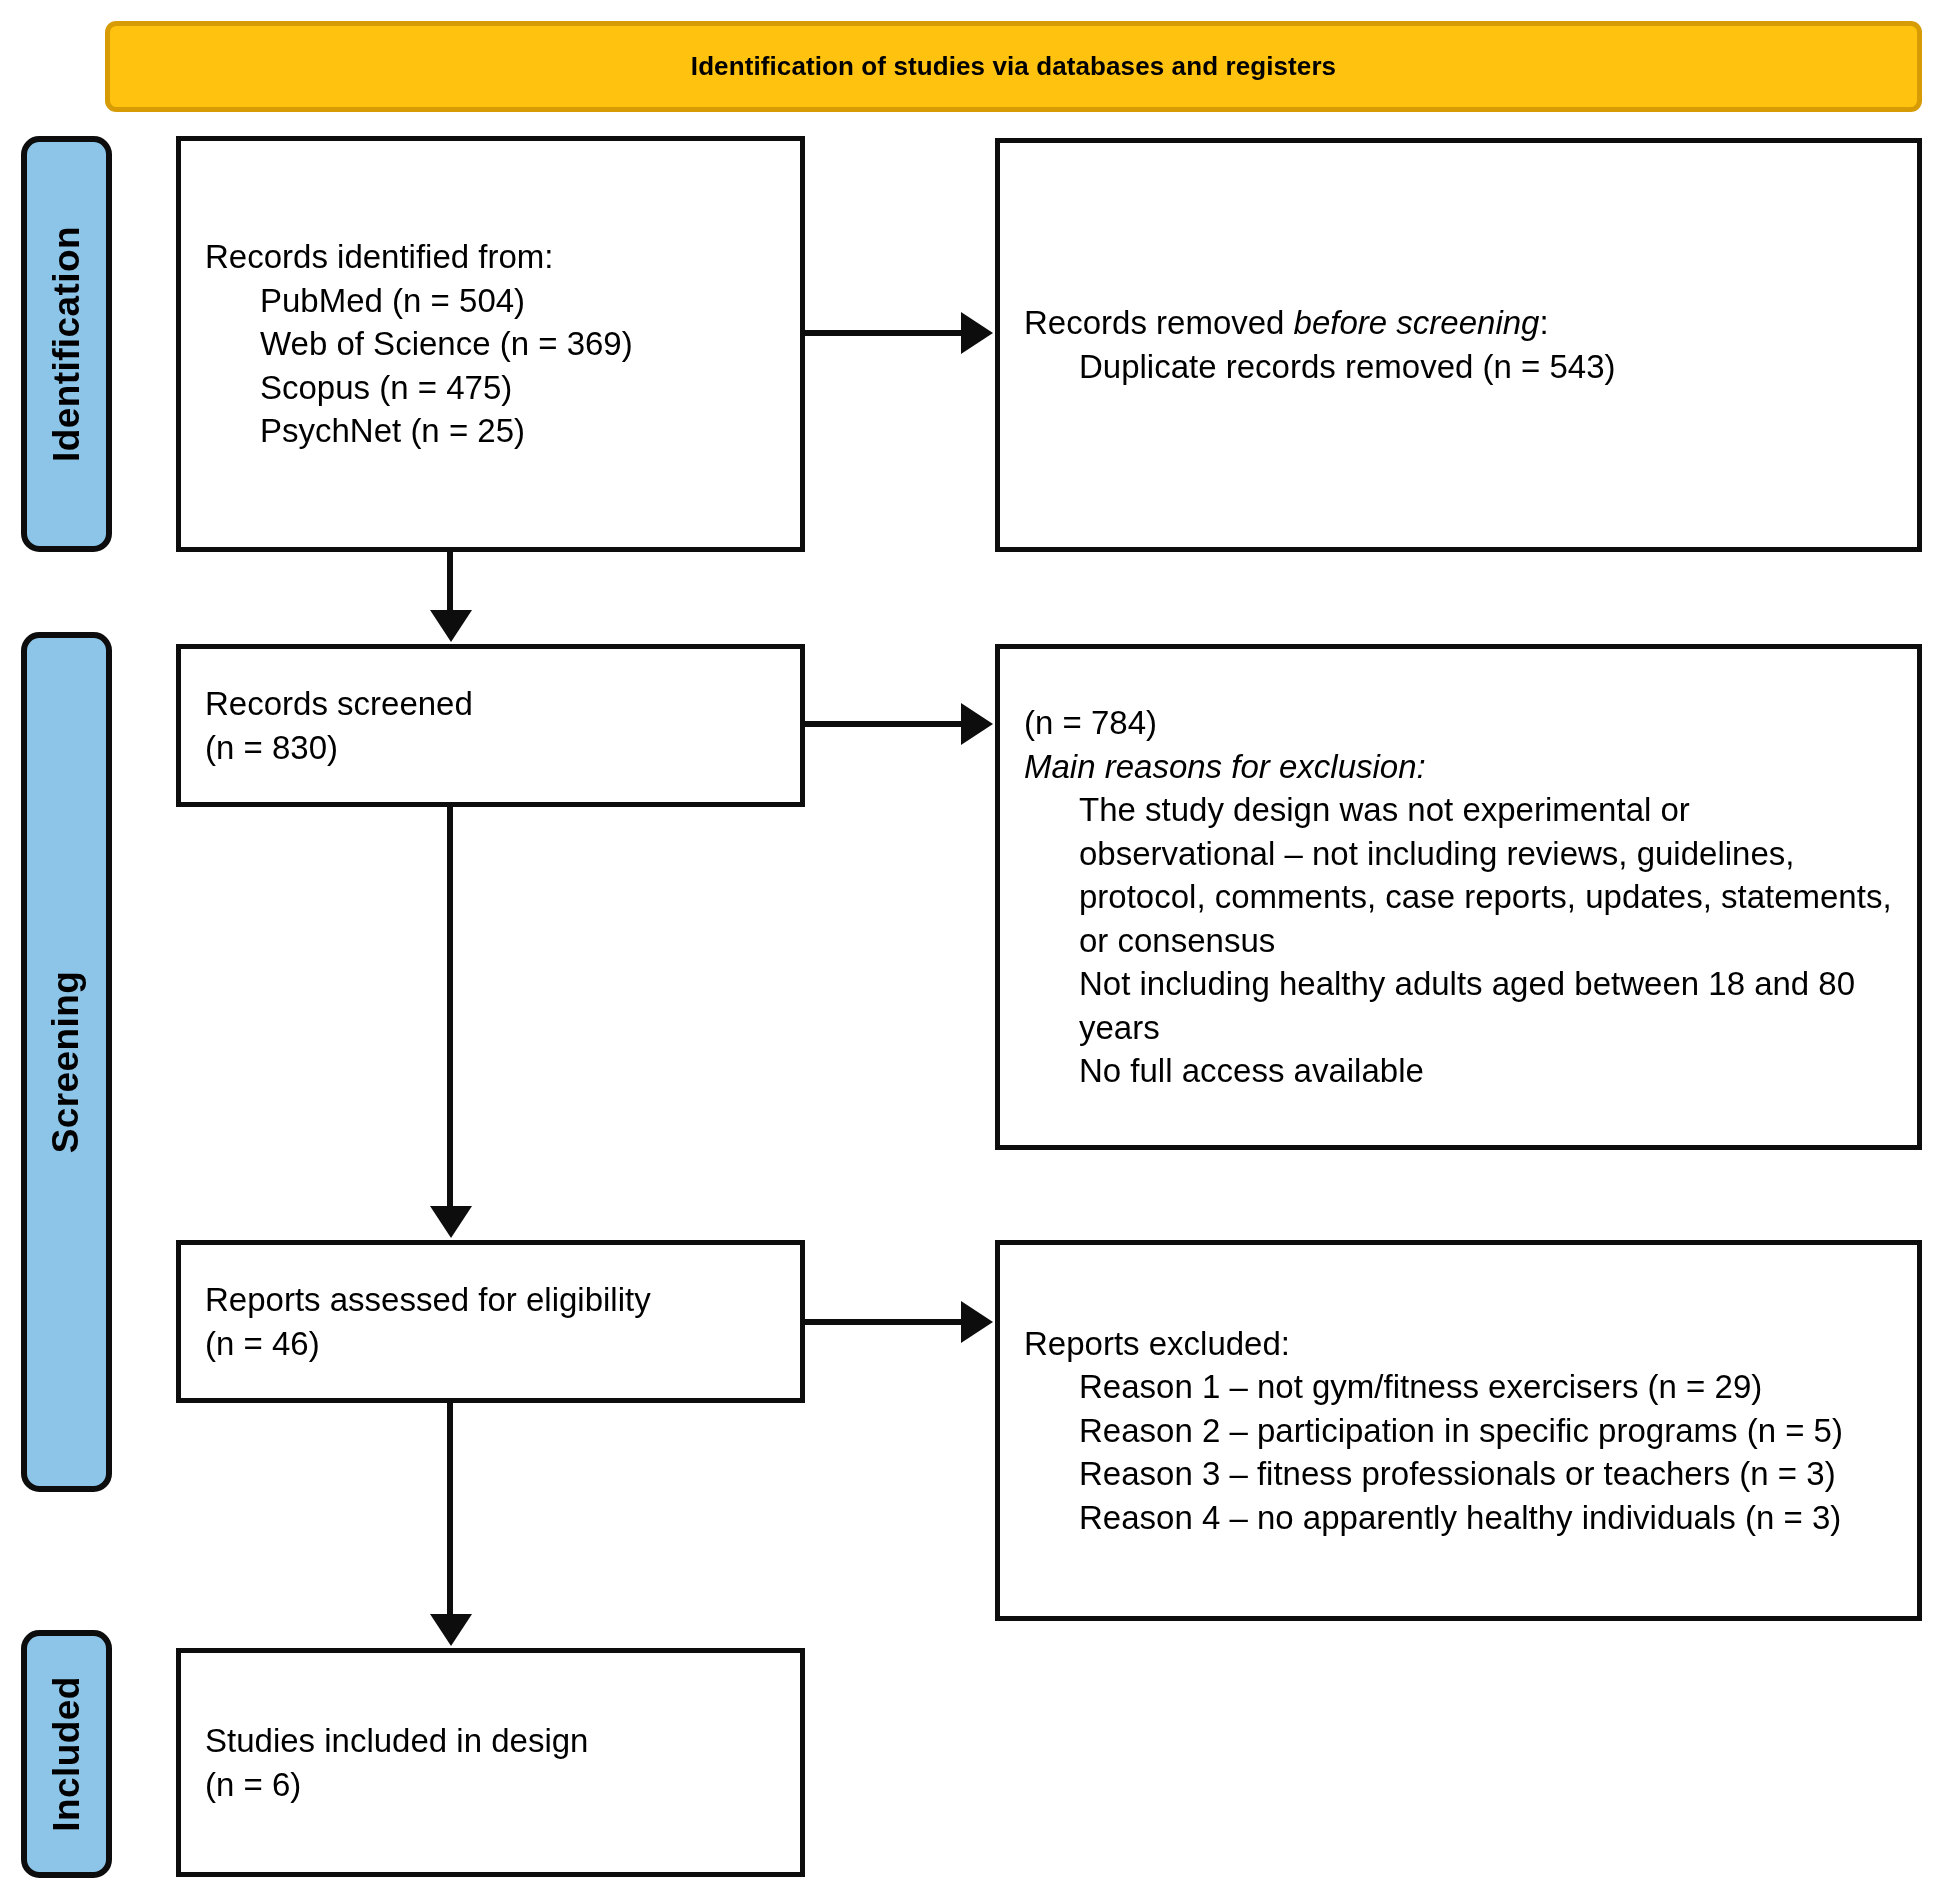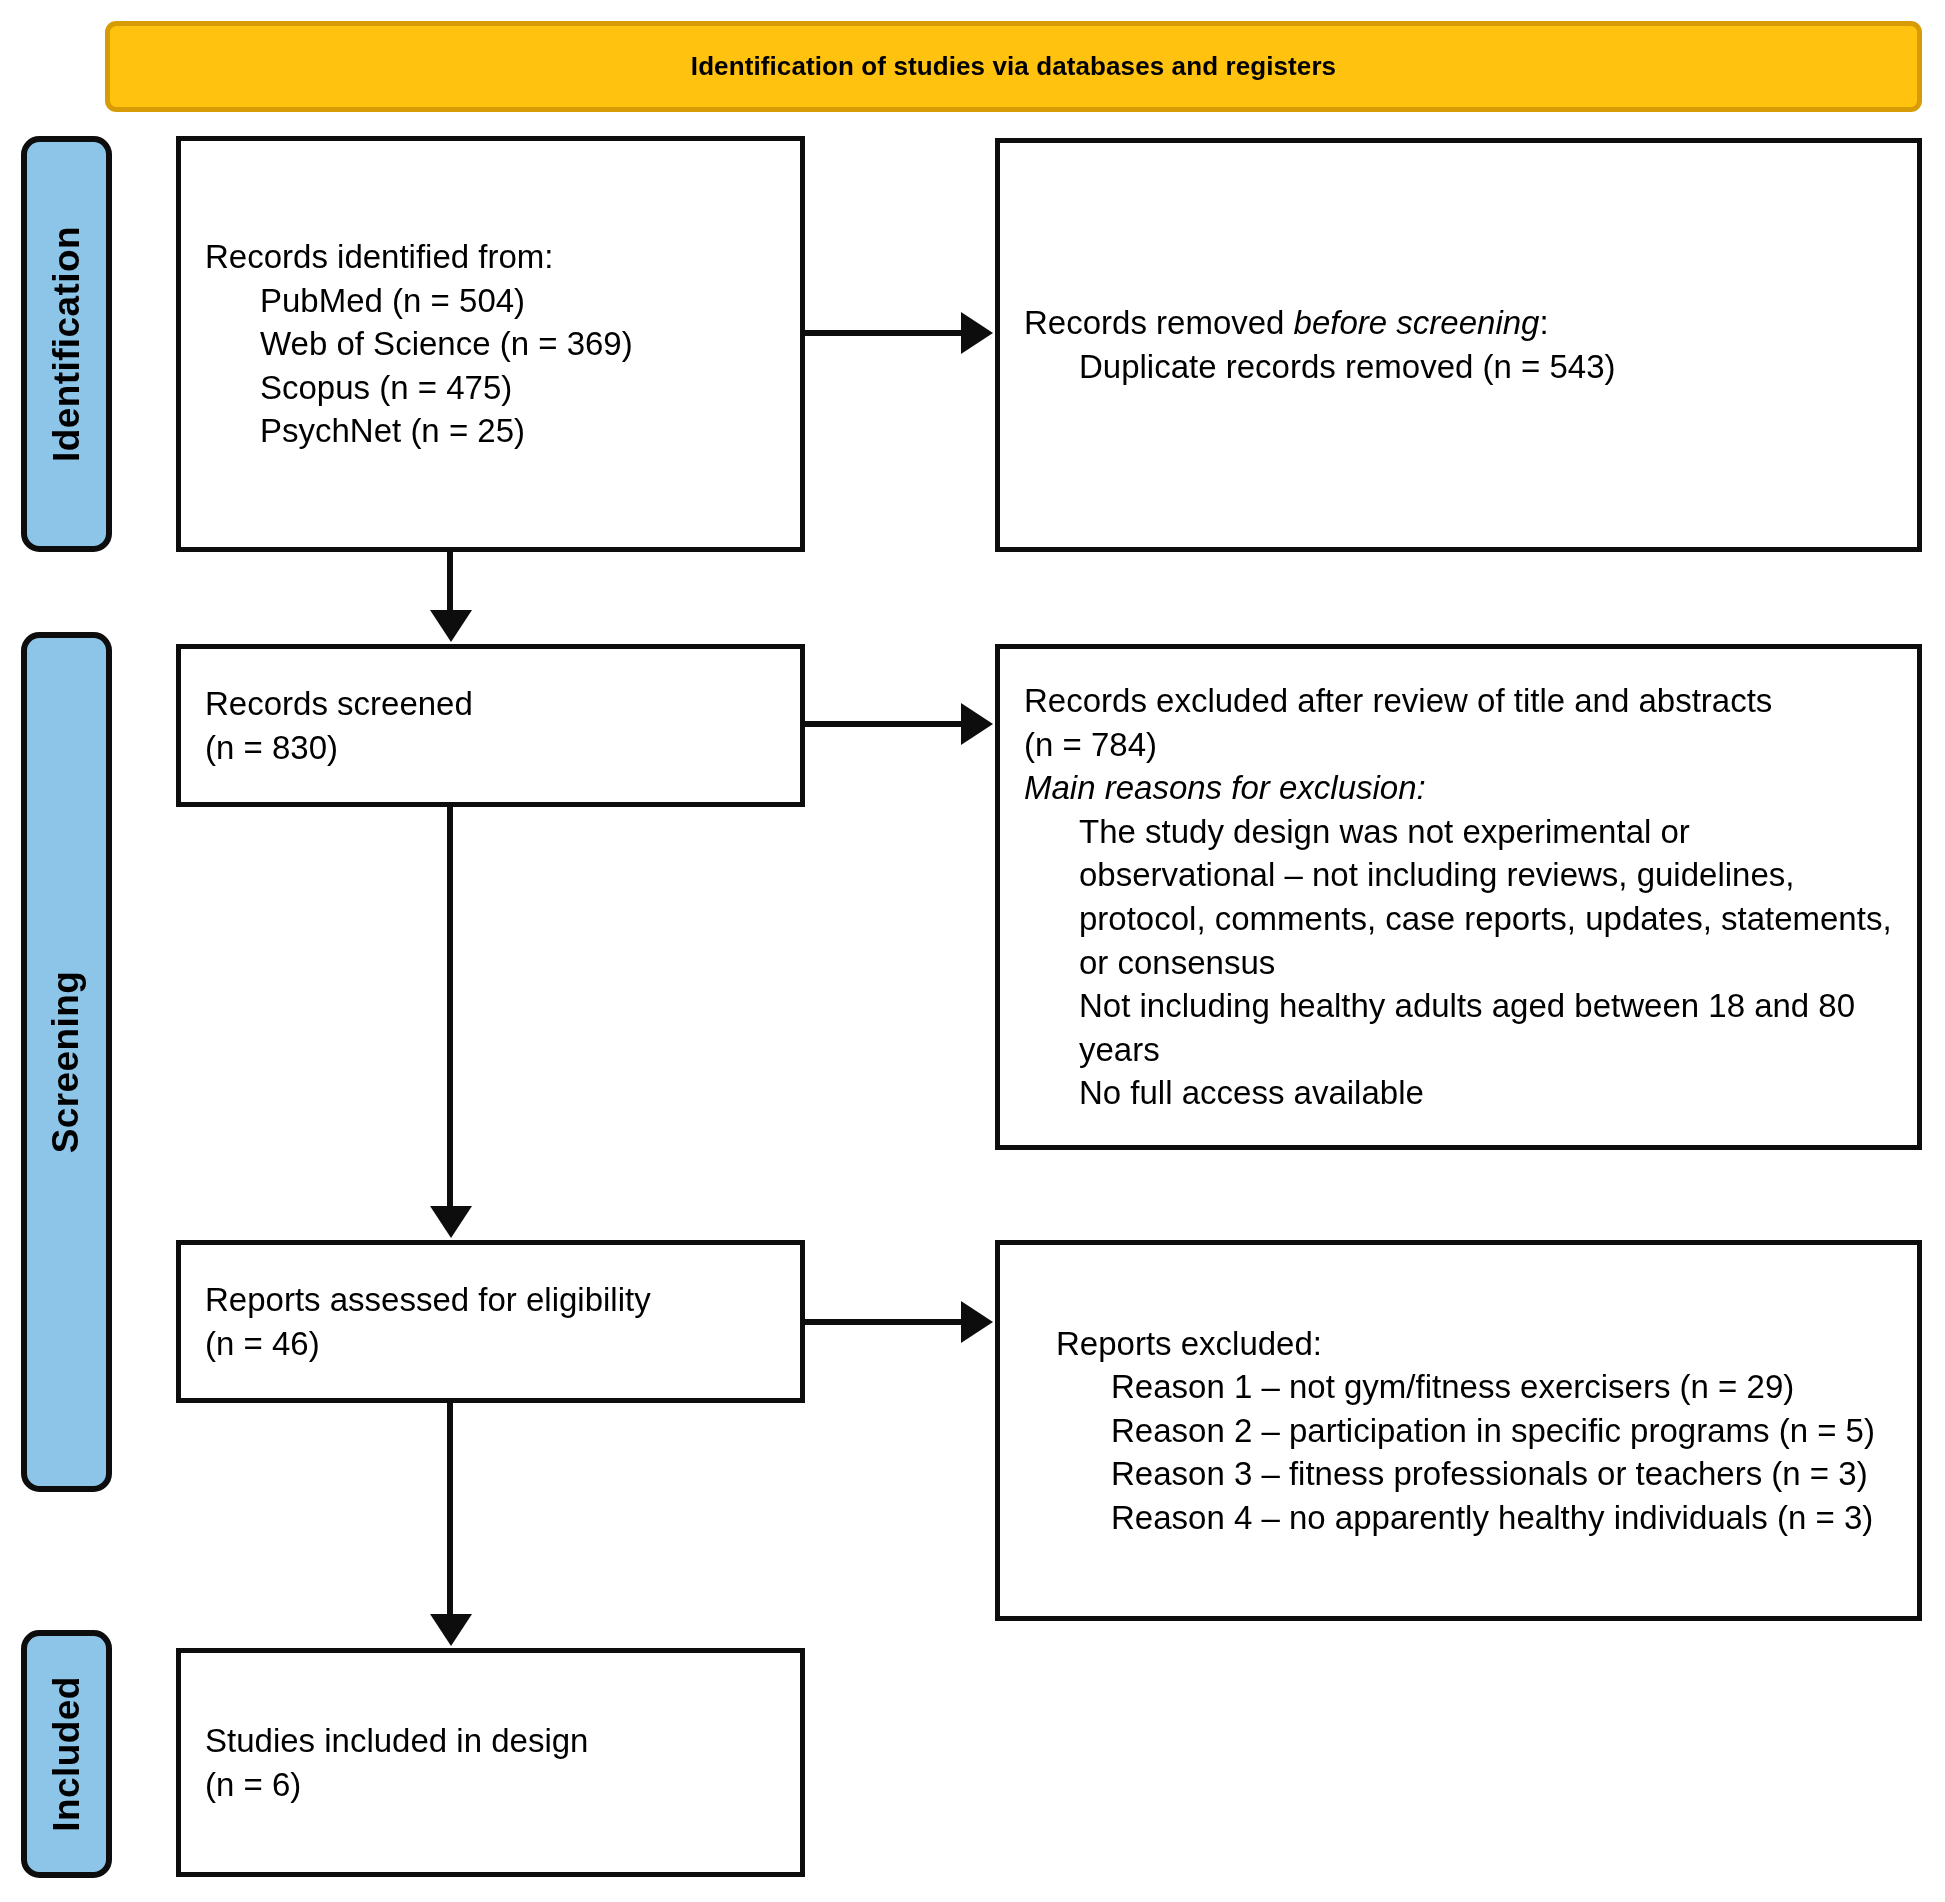--- a/index.html
+++ b/index.html
@@ -89,21 +89,21 @@
 
   
   #box-identified      { left: 176px; top: 136px;  width: 629px; height: 416px; }
   #box-screened        { left: 176px; top: 644px;  width: 629px; height: 163px; }
   #box-assessed        { left: 176px; top: 1240px; width: 629px; height: 163px; }
   #box-included        { left: 176px; top: 1648px; width: 629px; height: 229px; }
 
   
   #box-removed         { left: 995px; top: 138px;  width: 927px; height: 414px; }
   #box-excluded-screen { left: 995px; top: 644px;  width: 927px; height: 506px; }
-  #box-excluded-report { left: 995px; top: 1240px; width: 927px; height: 381px; padding-left: 32px; }
+  #box-excluded-report { left: 995px; top: 1240px; width: 927px; height: 381px; }
 
   #box-identified .box-inner,
   #box-removed .box-inner { justify-content: center; }
 
   
   .conn-v {
     position: absolute;
     width: 6.4px;
     background: #0d0d0d;
   }
@@ -181,21 +181,20 @@
 
   <div class="box" id="box-screened">
     <div class="box-inner">
       <span class="ln">Records screened</span>
       <span class="ln">(n = 830)</span>
     </div>
   </div>
 
   <div class="box" id="box-excluded-screen">
     <div class="box-inner">
-      <span class="ln">Records excluded after review of title and abstracts</span>
       <span class="ln">(n = 784)</span>
       <span class="ln it">Main reasons for exclusion:</span>
       <span class="ln ind">The study design was not experimental or observational – not including reviews, guidelines, protocol, comments, case reports, updates, statements, or consensus</span>
       <span class="ln ind">Not including healthy adults aged between 18 and 80 years</span>
       <span class="ln ind">No full access available</span>
     </div>
   </div>
 
   <div class="box" id="box-assessed">
     <div class="box-inner">

